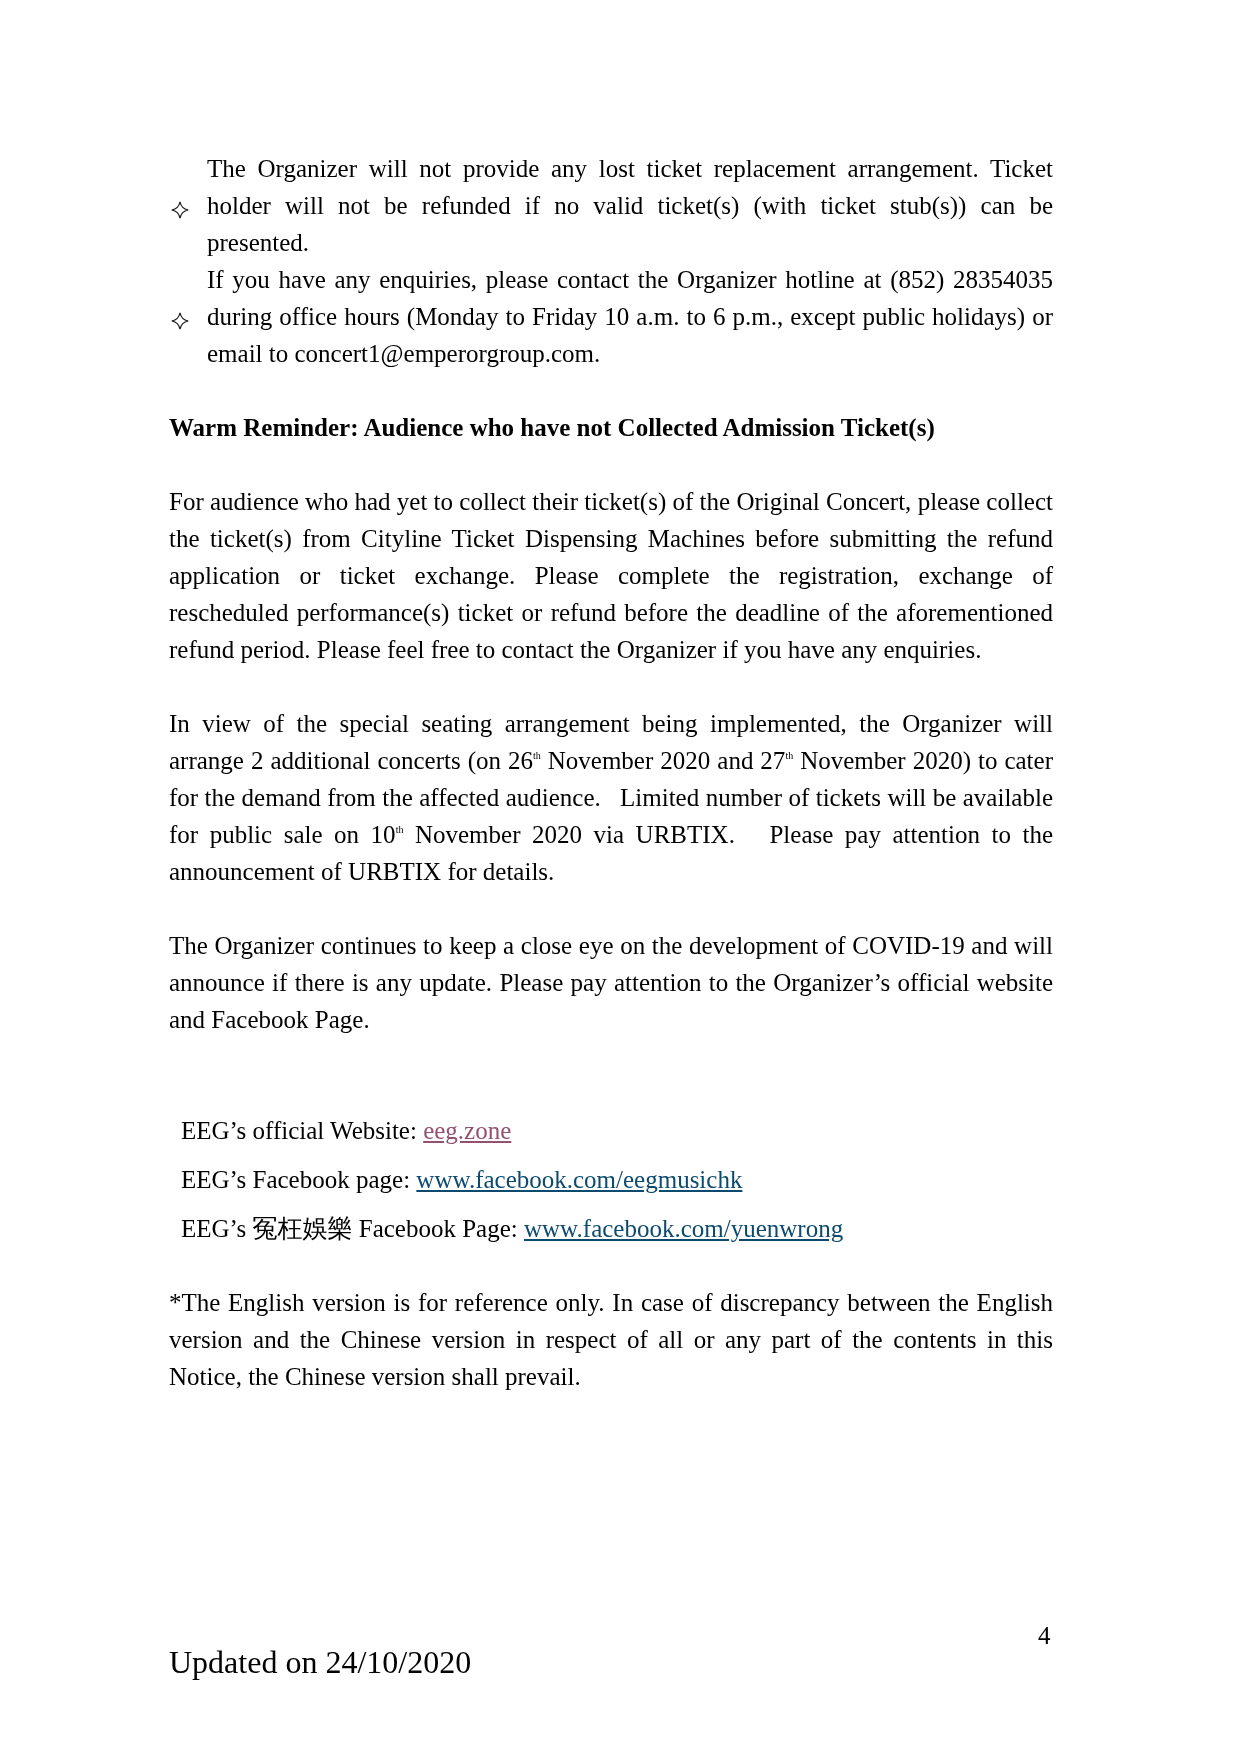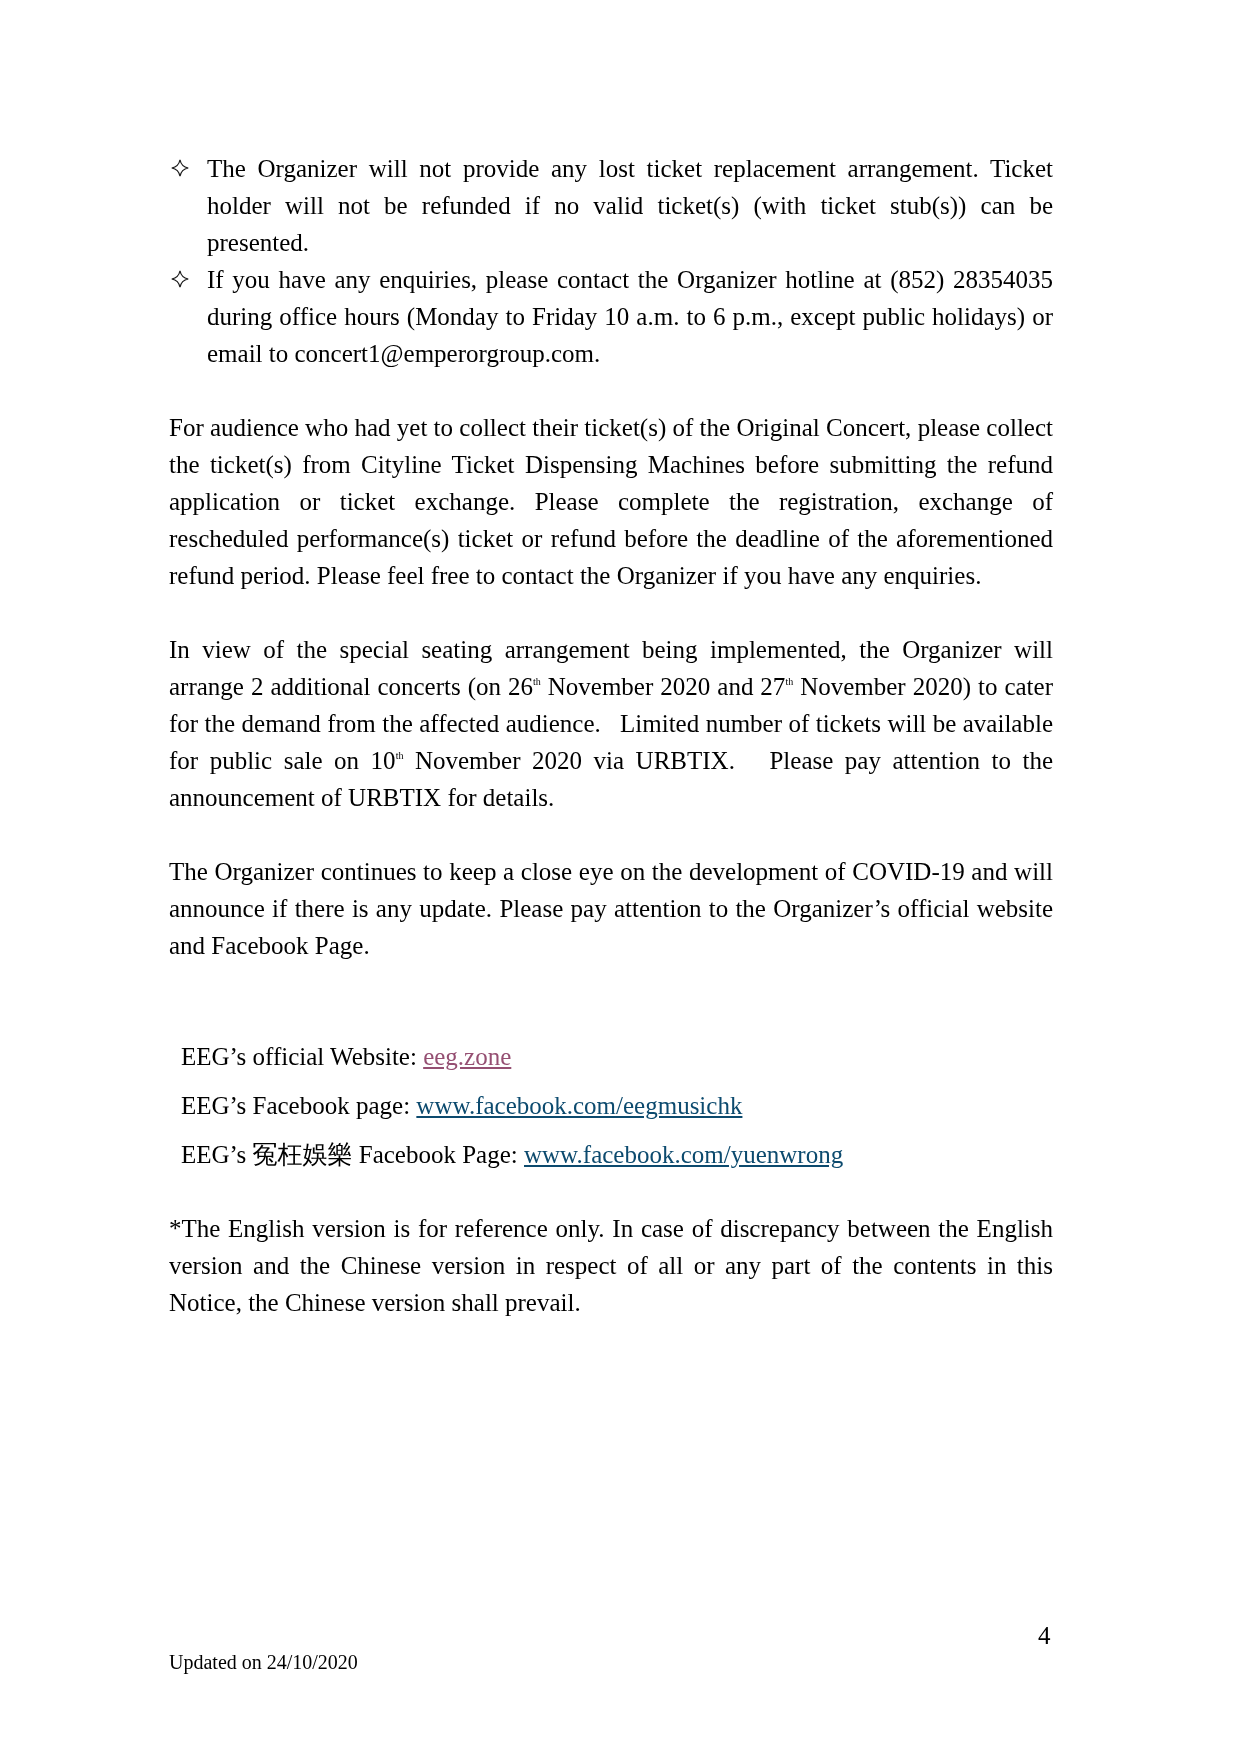--- a/index.html
+++ b/index.html
@@ -15,21 +15,21 @@
   .content {
     position: absolute;
     left: 169px;
     top: 150px;
     width: 884px;
     font-size: 25px;
     line-height: 37px;
     text-align: justify;
   }
   .bullet-list { margin: 0; }
-  .bullet { display: flex; }
+  .bullet { display: flex; align-items: center; }
   .bullet-marker {
     flex: 0 0 38px;
     width: 38px;
     padding-left: 2px;
     box-sizing: border-box;
   }
   .bullet-marker svg { margin-top: 9px; display: block; }
   .bullet-body { flex: 1 1 auto; text-align: justify; }
   .heading {
     font-size: 25px;
@@ -56,21 +56,21 @@
     position: absolute;
     left: 1038px;
     top: 1621px;
     font-size: 25px;
     line-height: 30px;
   }
   .footer-updated {
     position: absolute;
     left: 169px;
     top: 1647px;
-    font-size: 20px;
+    font-size: 32px;
     line-height: 30px;
   }
 </style>
 </head>
 <body>
 
 <div class="page">
   <div class="content">
 
     <div class="bullet-list">
@@ -85,20 +85,21 @@
       <div class="bullet">
         <span class="bullet-marker">
             <svg width="18" height="18" viewBox="0 0 24 24">
               <path d="M12 1 C13.2 7.5 16.5 10.8 23 12 C16.5 13.2 13.2 16.5 12 23 C10.8 16.5 7.5 13.2 1 12 C7.5 10.8 10.8 7.5 12 1 Z" fill="none" stroke="#1a1a1a" stroke-width="1.6"></path>
             </svg>
           </span>
         <span class="bullet-body">If you have any enquiries, please contact the Organizer hotline at (852) 28354035 during office hours (Monday to Friday 10 a.m. to 6 p.m., except public holidays) or email to concert1@emperorgroup.com.</span>
       </div>
     </div>
 
+    <h2 class="heading">Warm Reminder: Audience who have not Collected Admission Ticket(s)</h2>
 
     <p class="para">For audience who had yet to collect their ticket(s) of the Original Concert, please collect the ticket(s) from Cityline Ticket Dispensing Machines before submitting the refund application or ticket exchange. Please complete the registration, exchange of rescheduled performance(s) ticket or refund before the deadline of the aforementioned refund period. Please feel free to contact the Organizer if you have any enquiries.</p>
 
 
     <p class="para"><span>In view of the special seating arrangement being implemented, the Organizer will arrange 2 additional concerts (on 26</span><sup>th</sup><span> November 2020 and 27</span><sup>th</sup><span> November 2020) to cater for the demand from the affected audience.&nbsp;&nbsp; Limited number of tickets will be available for public sale on 10</span><sup>th</sup><span> November 2020 via URBTIX.&nbsp;&nbsp; Please pay attention to the announcement of URBTIX for details.</span></p>
 
     <p class="para">The Organizer continues to keep a close eye on the development of COVID-19 and will announce if there is any update. Please pay attention to the Organizer’s official website and Facebook Page.</p>
 
 
     <div class="links">

